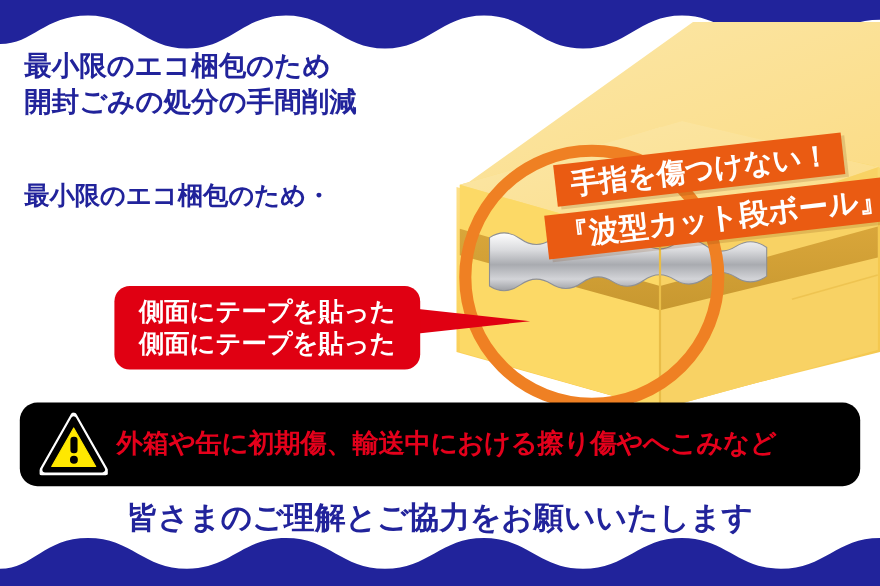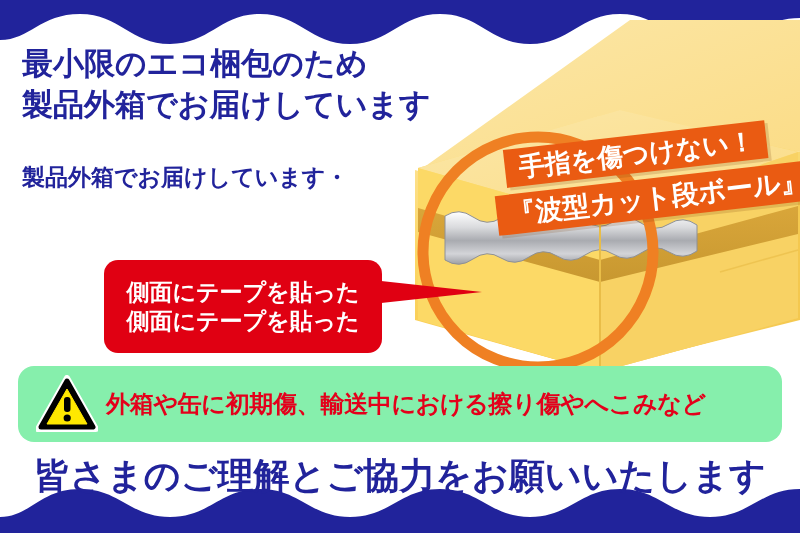--- a/index.html
+++ b/index.html
@@ -22,21 +22,21 @@
   #box-illustration{
     position:absolute;left:300px;top:20px;
     width:500px;height:370px;
   }
 
   
   #headline{
     position:absolute;left:22px;top:44px;
     width:520px;
     color:#21239b;
-    font-size:31px;
+    font-size:25px;
     font-weight:700;
     line-height:1.32;
     letter-spacing:0px;
     white-space:nowrap;
     text-shadow:
        2px 0 0 #fff, -2px 0 0 #fff, 0 2px 0 #fff, 0 -2px 0 #fff,
        2px 2px 0 #fff, -2px 2px 0 #fff, 2px -2px 0 #fff, -2px -2px 0 #fff,
        3px 0 0 #fff, -3px 0 0 #fff, 0 3px 0 #fff, 0 -3px 0 #fff;
   }
   #headline .hl-line{display:block;}
@@ -86,21 +86,21 @@
   #ribbon-2{
     left:497px;top:196px;
     height:40px;padding:0 10px 0 12px;
     font-size:27px;
     transform:rotate(-6.5deg);
   }
 
   
   #callout-red{
     position:absolute;left:104px;top:260px;
-    width:278px;height:93px;
+    width:278px;height:76px;
     background:#e00012;
     border-radius:14px;
     display:flex;flex-direction:column;
     align-items:center;justify-content:center;
     color:#fff;font-weight:700;font-size:23px;
     line-height:1.26;
     z-index:6;
   }
   #callout-red .cr-line{display:block;white-space:nowrap;}
   #callout-pointer{
@@ -108,40 +108,40 @@
     width:0;height:0;z-index:5;
     border-top:12px solid transparent;
     border-bottom:12px solid transparent;
     border-left:110px solid #e00012;
   }
 
   
   #warning-box{
     position:absolute;left:18px;top:366px;
     width:764px;height:76px;
-    background:#86efac;
+    background:#000000;
     border-radius:16px;
     display:flex;align-items:center;
     z-index:7;
   }
   #warning-icon{
     flex:0 0 auto;margin-left:18px;margin-right:8px;
     width:62px;height:58px;
   }
   #warning-text{
     color:#e4001b;font-weight:700;font-size:24px;
     line-height:1.3;letter-spacing:-0.3px;
   }
   #warning-text .wt-line{display:block;white-space:nowrap;}
 
   
   #closing-line{
     position:absolute;left:0;top:452px;width:800px;
     text-align:center;
-    color:#21239b;font-weight:700;font-size:36px;
+    color:#21239b;font-weight:700;font-size:28px;
     white-space:nowrap;
     z-index:7;
   }
 </style>
 </head>
 <body>
 
 <div id="banner">
 
   <svg class="wave" id="wave-top" viewBox="0 0 800 60" preserveAspectRatio="none">
@@ -232,25 +232,25 @@
     </g>
 
     <path d="M300,200 L300,352" stroke="#e9bd48" stroke-width="2" fill="none"></path>
     <path d="M420,252 L498,230" stroke="#e9bd48" stroke-width="1.5" fill="none" opacity=".7"></path>
 
     <circle cx="238" cy="232" r="115" fill="none" stroke="#ef8023" stroke-width="11"></circle>
   </svg>
 
   <div id="headline">
     <span class="hl-line">最小限のエコ梱包のため</span>
-    <span class="hl-line">製品外箱でお届けしています</span>
+    <span class="hl-line">開封ごみの処分の手間削減</span>
   </div>
 
   <div id="subhead">
-    <span class="sh-line">製品外箱でお届けしています・</span>
+    <span class="sh-line">最小限のエコ梱包のため・</span>
   </div>
 
   <div class="ribbon" id="ribbon-1">
     <span>手指を傷つけない！</span>
   </div>
   <div class="ribbon" id="ribbon-2">
     <span>『波型カット段ボール』</span>
   </div>
 
   <div id="callout-pointer"></div>

